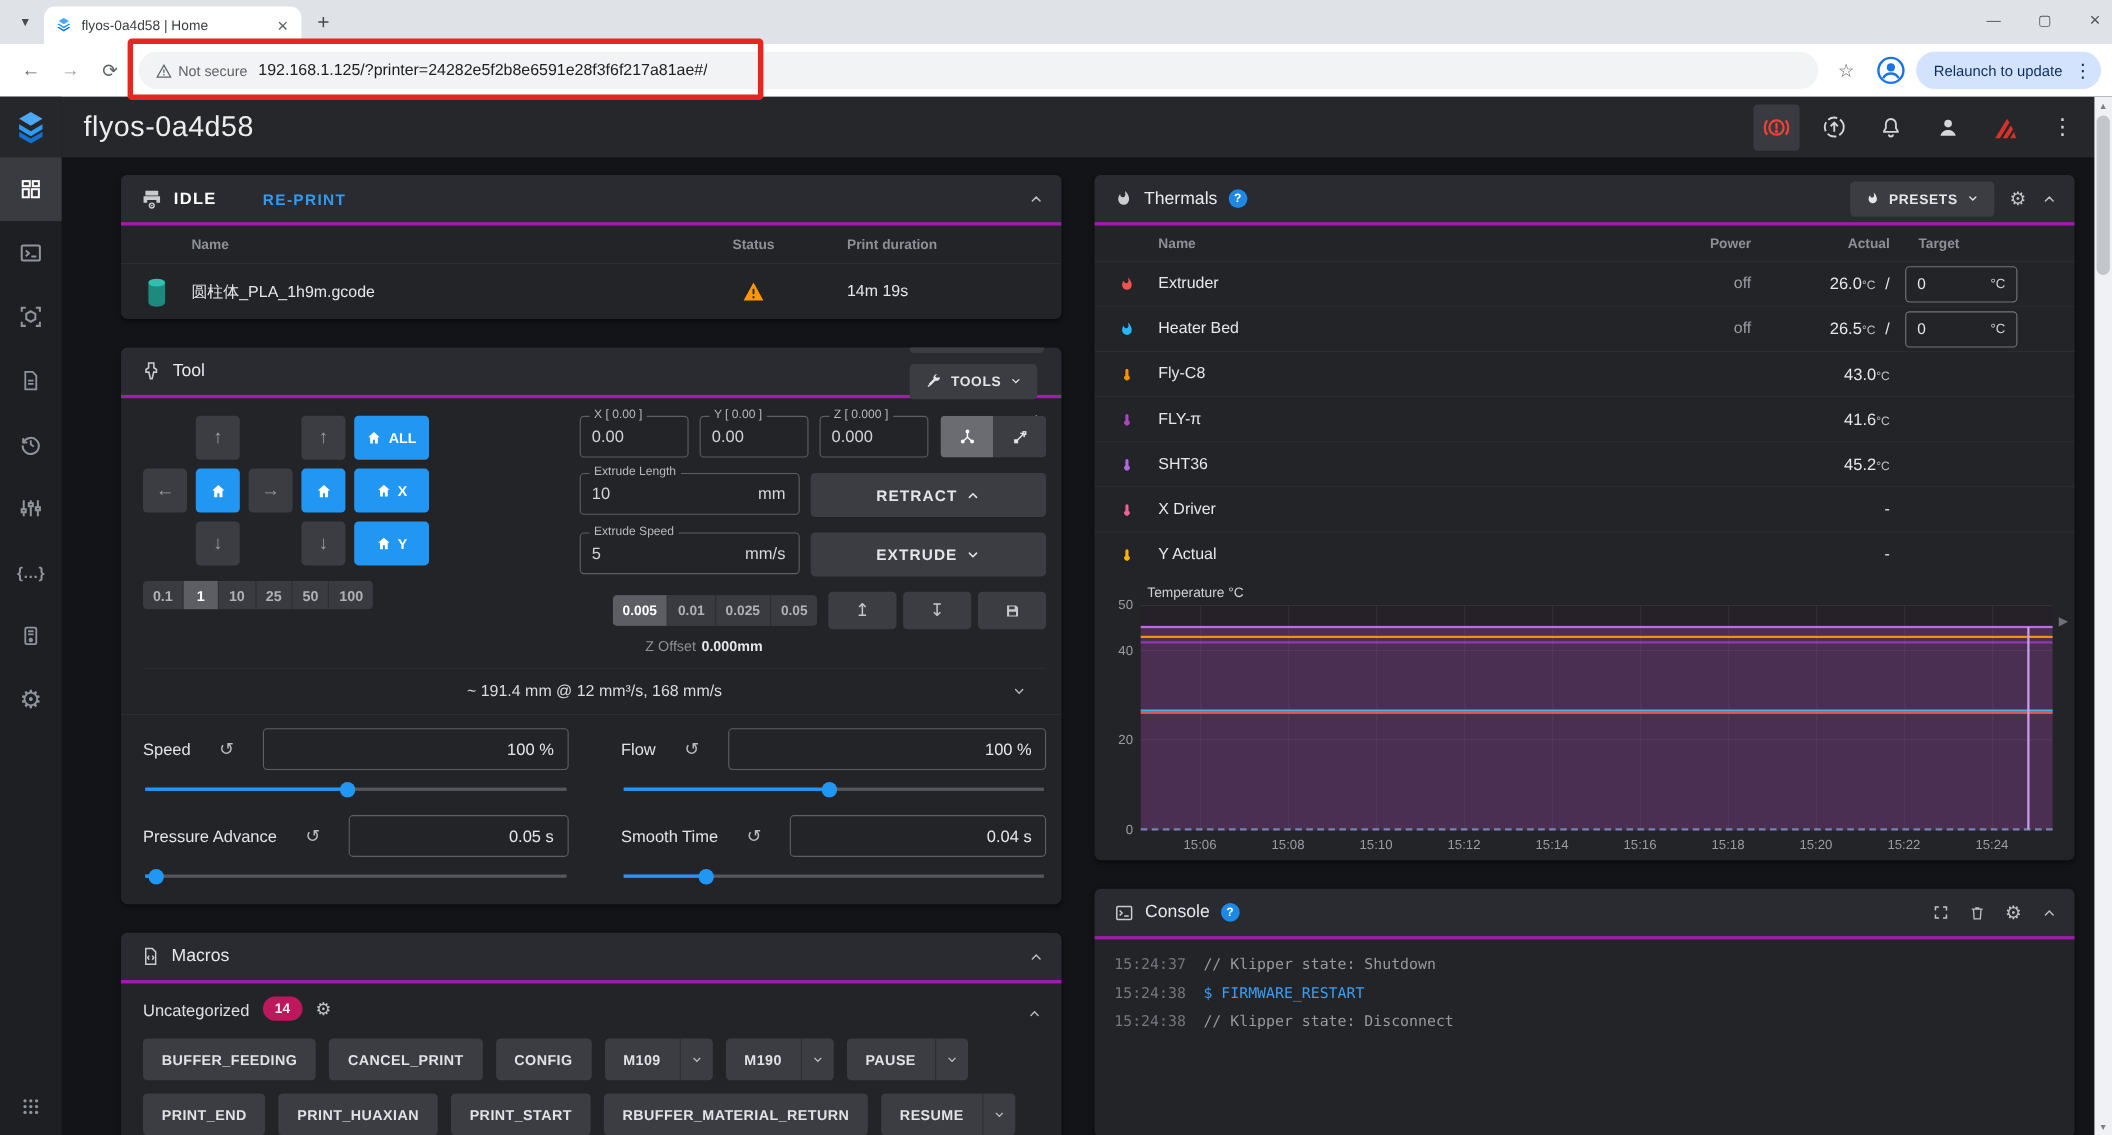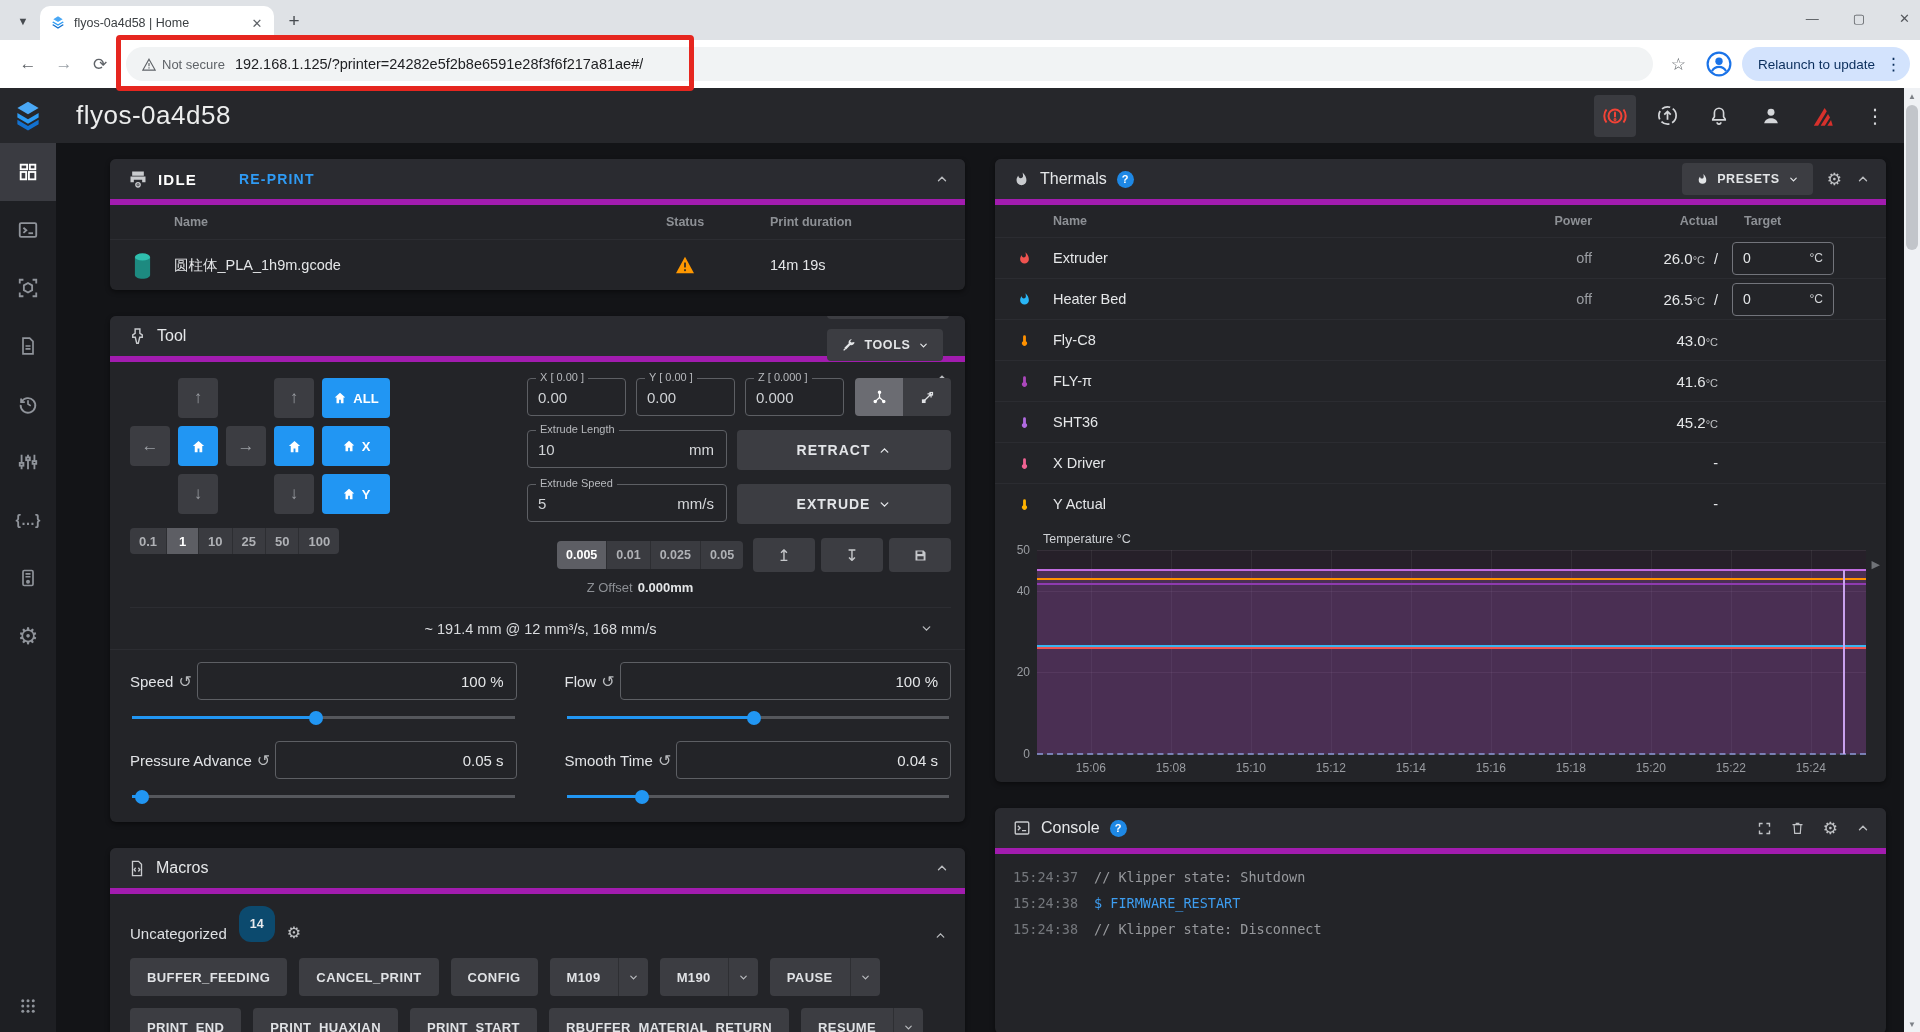--- a/index.html
+++ b/index.html
@@ -42,21 +42,21 @@
   .app-title { font-size:26px; font-weight:400; color:#eceded; letter-spacing:.5px; }
   .hdr-icons { margin-left:auto; display:flex; align-items:center; gap:10px; }
   .hdr-btn { width:42px; height:42px; display:flex; align-items:center; justify-content:center; color:#d4d6d9; }
   .hdr-btn.estop { background:#3a3b40; border-radius:4px; }
   .content { flex:1; display:flex; gap:30px; padding:16px 34px 0 54px; overflow:hidden; }
   .col-left { width:855px; flex:none; }
   .col-right { flex:1; min-width:0; }
 
   
   .card { background:#232428; border-radius:6px; box-shadow:0 2px 5px rgba(0,0,0,.45); margin-bottom:26px; overflow:hidden; }
-  .card-header { height:46px; background:#2a2b30; border-bottom:6px solid #a21caf; display:flex; align-items:center; gap:10px; padding:0 16px 0 18px; }
+  .card-header { height:46px; background:#2a2b30; border-bottom:3px solid #a21caf; display:flex; align-items:center; gap:10px; padding:0 16px 0 18px; }
   .card-title { font-size:16px; color:#e6e8ea; }
   .hicon { color:#c9cbce; }
   .collapse { margin-left:auto; color:#b9bbbe; display:flex; }
   .help { width:17px; height:17px; border-radius:50%; background:#1e88e5; color:#fff; font-size:11px; font-weight:700; display:flex; align-items:center; justify-content:center; }
 
   .gbtn { background:#3c3d42; border-radius:4px; color:#e3e5e7; font-weight:700; font-size:12.5px; letter-spacing:.6px; display:flex; align-items:center; justify-content:center; gap:8px; height:32px; padding:0 14px; }
 
   
   .state-label { font-size:15px; font-weight:700; letter-spacing:1.2px; color:#fff; }
   .reprint { font-size:14px; font-weight:700; letter-spacing:1.2px; color:#2f9bf4; margin-left:32px; }
@@ -94,33 +94,33 @@
   .zo-steps .stepbtn { height:28px; font-size:12.5px; }
   .zo-btns { margin-left:auto; display:flex; gap:6px; }
   .zo-btn { width:62px; height:34px; background:#3c3d42; border-radius:4px; color:#c6c8cb; font-size:16px; display:flex; align-items:center; justify-content:center; }
   .zo-caption { margin:8px 0 12px 30px; width:166px; text-align:center; font-size:13px; color:#8d9095; }
   .zo-caption b { color:#e4e6e8; font-weight:700; margin-left:5px; }
 
   .filament { border-top:1px solid #2c2d32; height:42px; display:flex; align-items:center; justify-content:center; position:relative; color:#d9dbde; font-size:14.5px; }
   .filament .chev { position:absolute; right:18px; color:#b9bbbe; display:flex; }
 
   .sliders { border-top:1px solid #2c2d32; display:grid; grid-template-columns:1fr 1fr; column-gap:48px; row-gap:16px; padding:12px 20px 18px; }
-  .sl-top { display:flex; align-items:center; gap:5px; }
+  .sl-top { display:flex; align-items:center; gap:26px; }
   .sl-label { font-size:15px; color:#e1e3e6; white-space:nowrap; }
   .sl-reset { color:#b9bbbe; font-size:16px; }
   .sl-field { flex:1; border:1px solid #5d5f64; border-radius:4px; height:38px; display:flex; align-items:center; justify-content:flex-end; padding:0 12px; font-size:15px; color:#e4e6e8; }
   .sl-track { position:relative; height:16px; margin-top:9px; }
   .sl-rail { position:absolute; left:2px; right:2px; top:7px; height:3px; background:#55575c; }
   .sl-fill { position:absolute; left:2px; top:7px; height:3px; background:#2196f3; }
   .sl-thumb { position:absolute; top:1.5px; width:14px; height:14px; border-radius:50%; background:#2196f3; transform:translateX(-50%); }
 
   
   .cat-row { display:flex; align-items:flex-end; gap:12px; padding:12px 18px 4px 20px; }
   .cat-name { font-size:15px; color:#dee0e3; }
-  .badge { background:#0c4a6e; color:#eaebed; border-radius:12px; height:36px; min-width:36px; padding:0 10px; font-size:12.5px; font-weight:700; display:flex; align-items:center; justify-content:center; }
+  .badge { background:#be185d; color:#eaebed; border-radius:12px; height:22px; min-width:36px; padding:0 10px; font-size:12.5px; font-weight:700; display:flex; align-items:center; justify-content:center; }
   .macro-wrap { display:flex; flex-wrap:wrap; gap:12px; padding:12px 20px 18px; }
   .macro-btn { display:flex; align-items:stretch; height:38px; background:#3c3d42; border-radius:4px; overflow:hidden; }
   .macro-lab { display:flex; align-items:center; padding:0 17px; color:#e0e2e5; font-size:13px; font-weight:700; letter-spacing:.4px; }
   .macro-split { width:30px; display:flex; align-items:center; justify-content:center; border-left:1px solid #2e2f33; color:#b9bbbe; }
 
   
   .tgrid { display:grid; grid-template-columns:58px 1fr 86px 126px 152px; align-items:center; padding-right:16px; }
   .t-head { height:32px; font-size:12.5px; font-weight:700; color:#8d9095; }
   .t-row { height:41px; border-top:1px solid #2b2c31; font-size:14.5px; color:#e5e7e9; }
   .t-right { text-align:right; }

